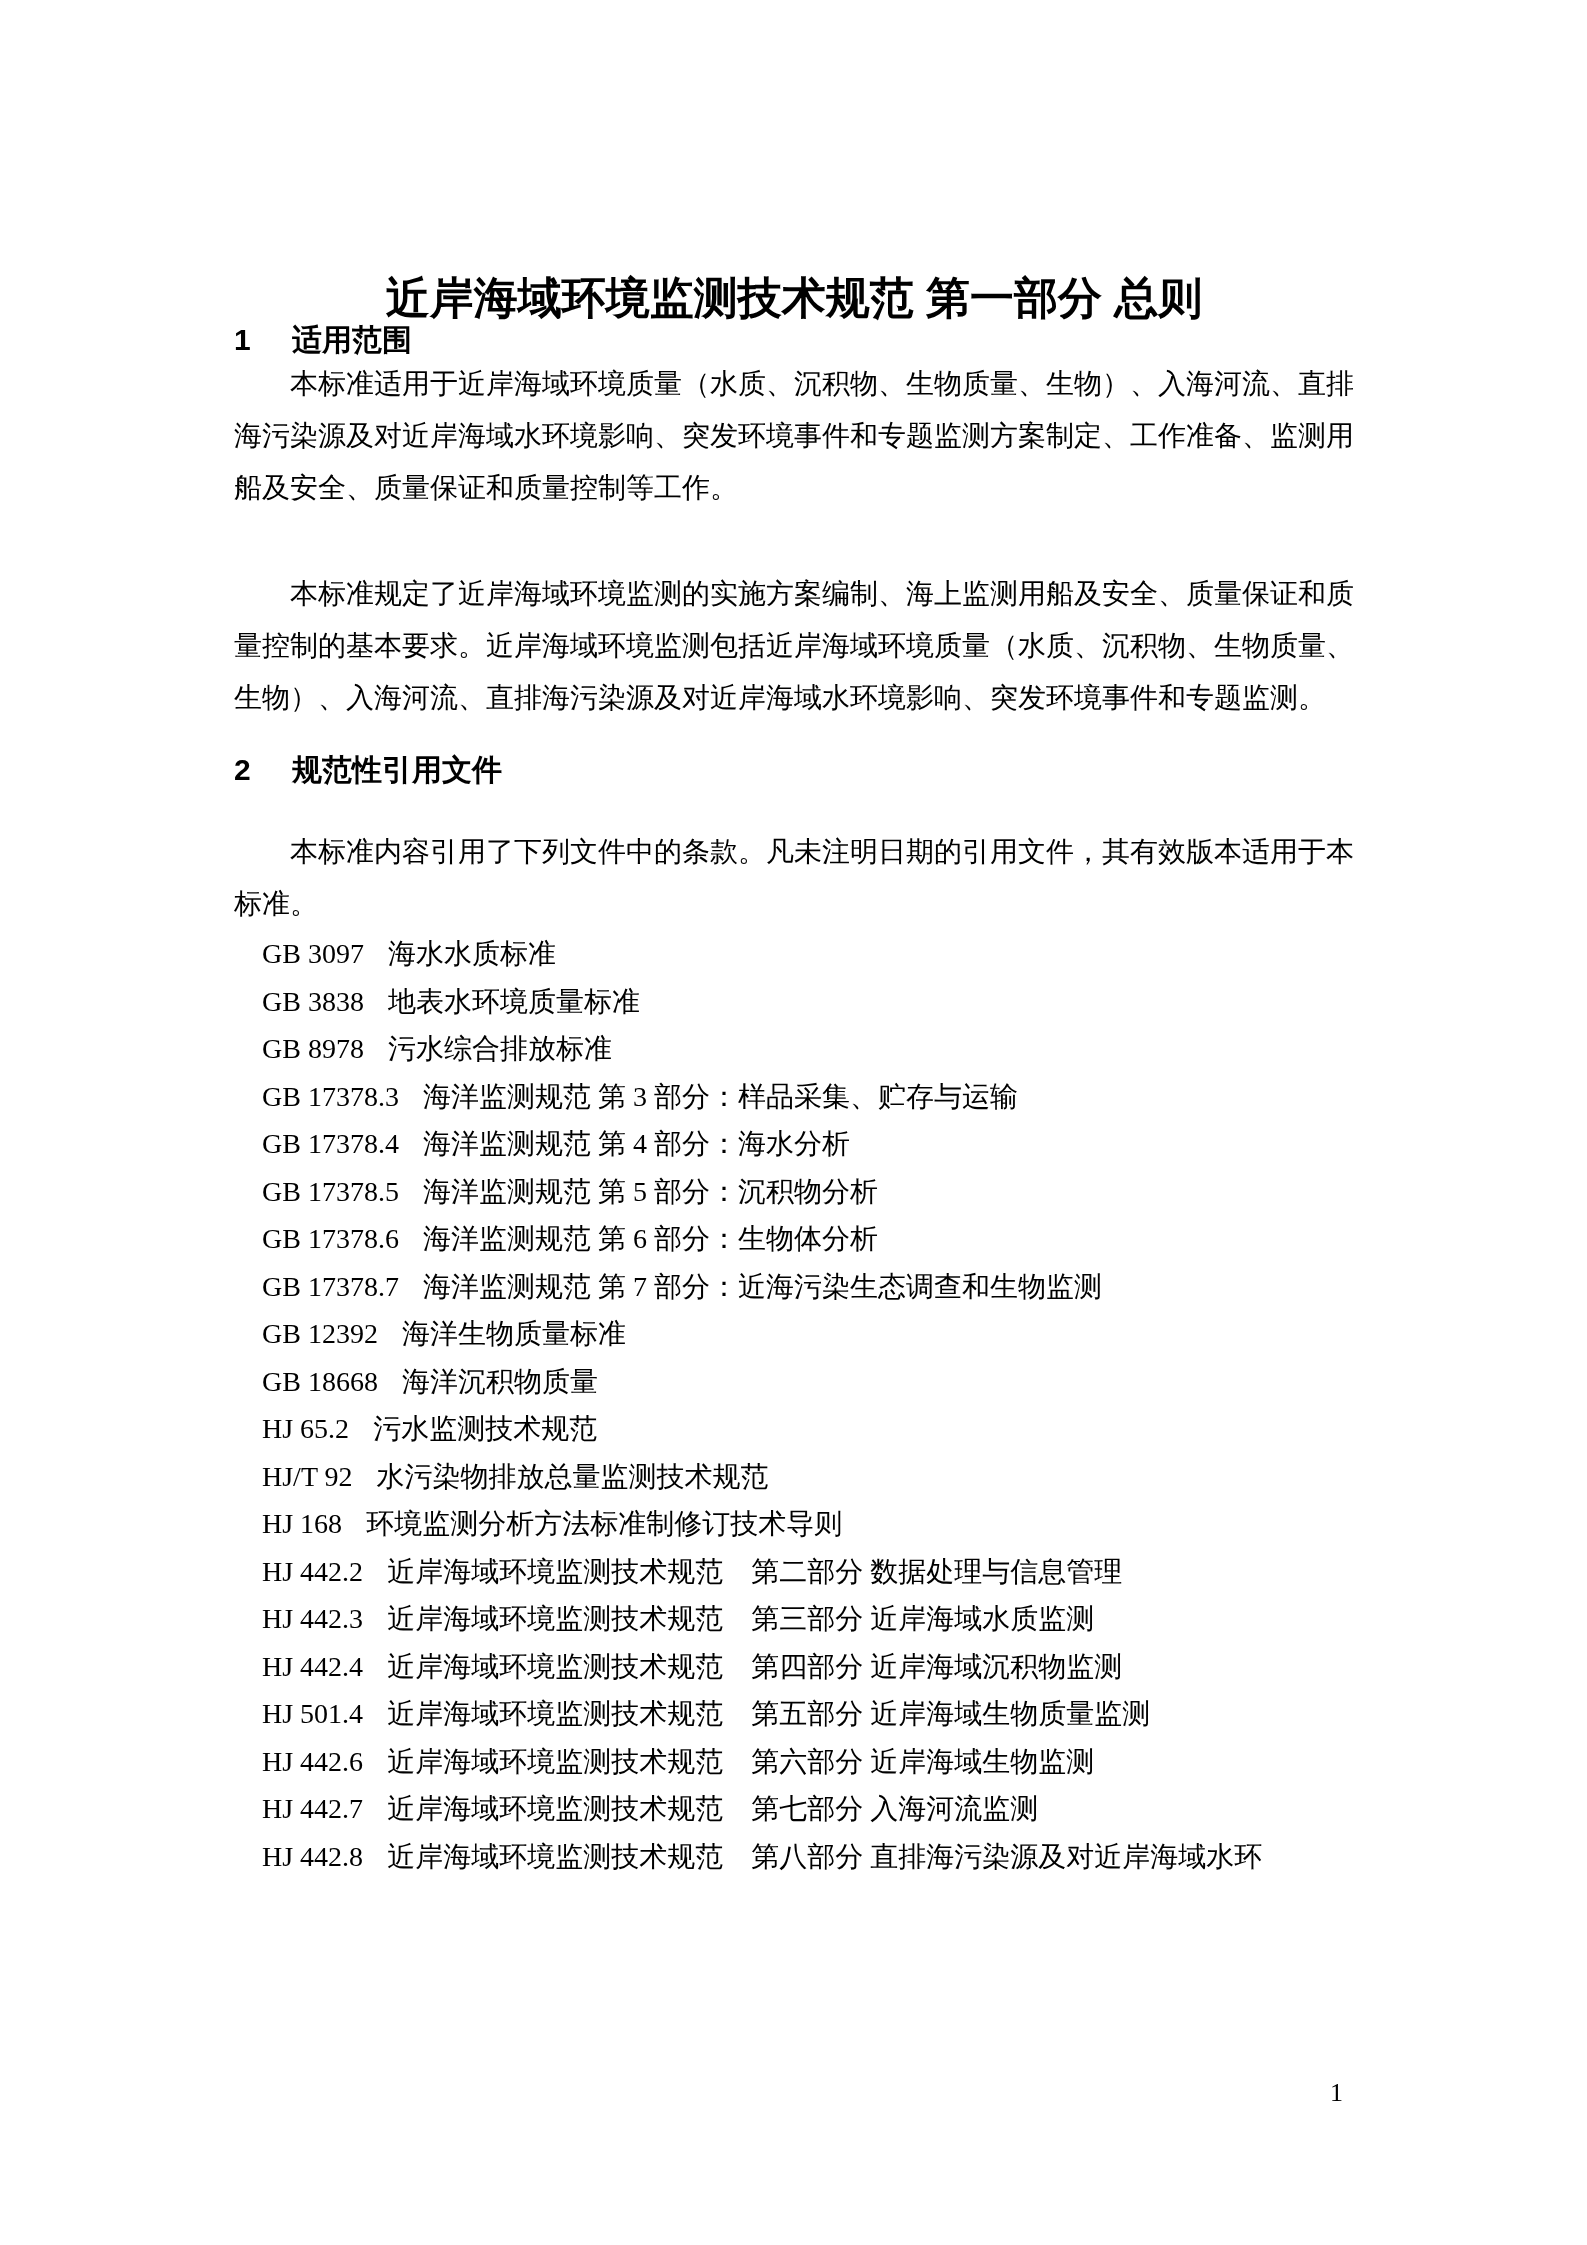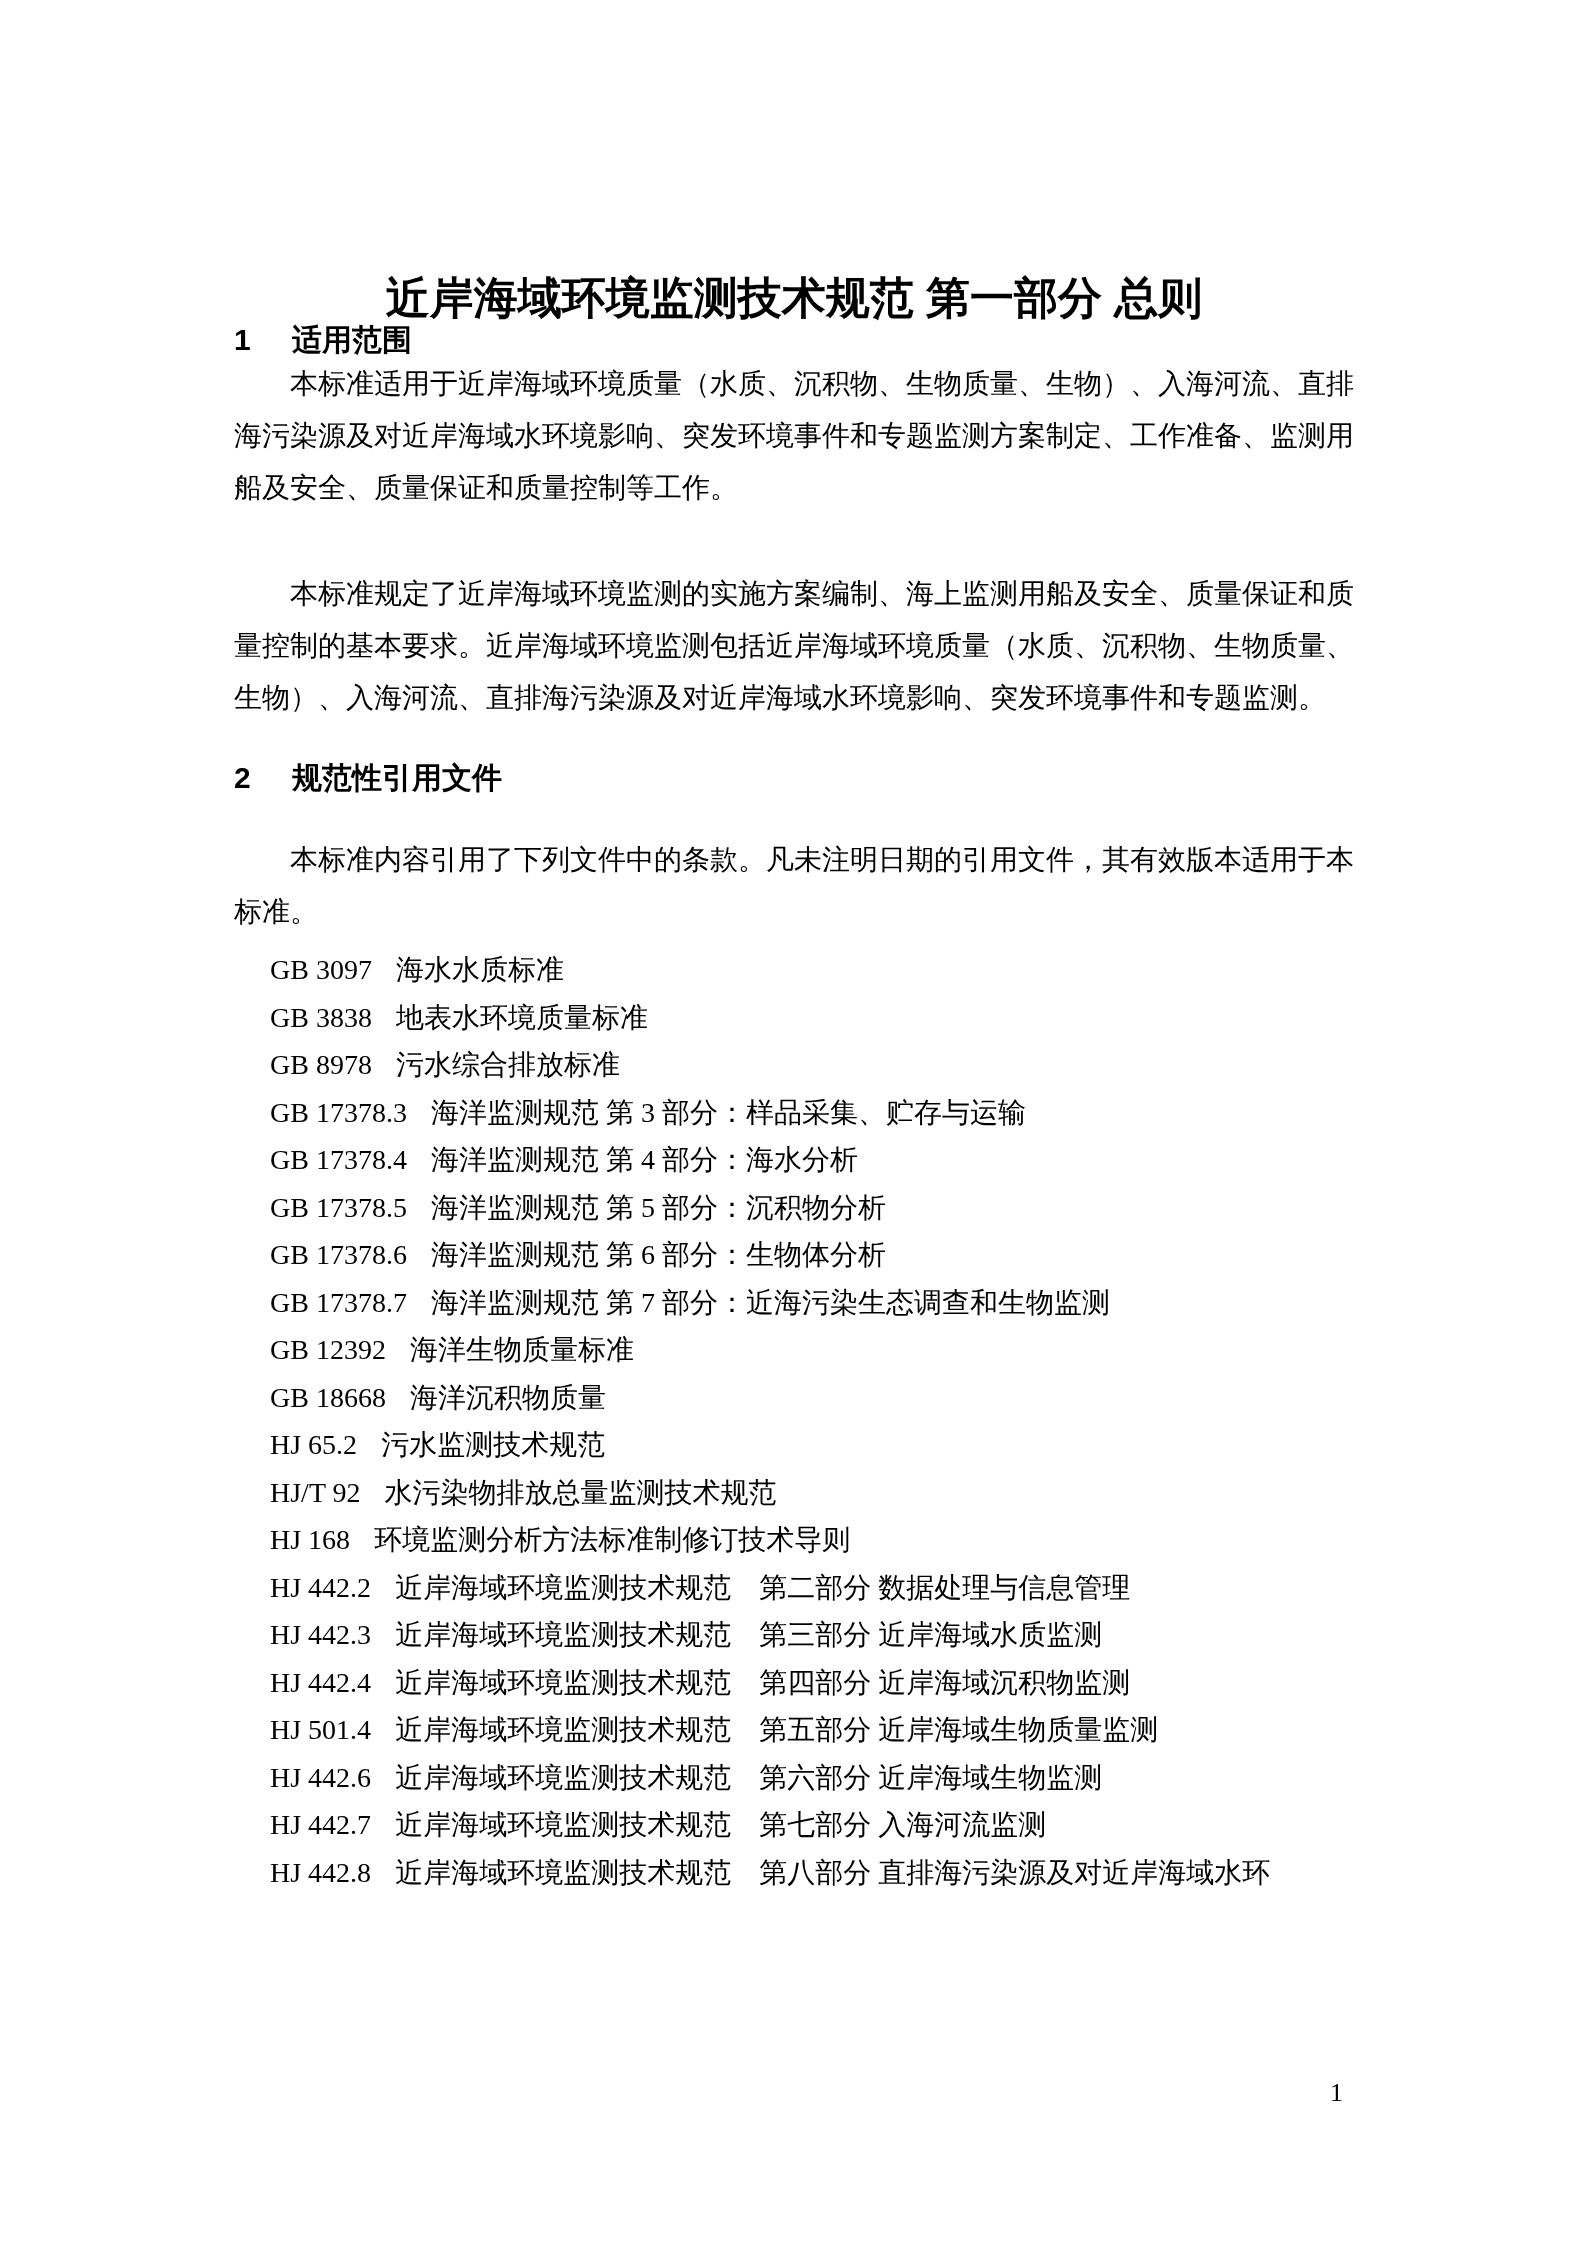--- a/index.html
+++ b/index.html
@@ -32,36 +32,36 @@
     white-space: nowrap;
   }
   .sec-heading {
     font-family: "Liberation Sans", "DejaVu Sans", sans-serif;
     font-weight: bold;
     font-size: 30px;
     line-height: 36px;
     margin: 0;
   }
   .sec-heading.first { }
-  .sec-heading.second { margin-top: 36px; }
+  .sec-heading.second { margin-top: 28px; }
   .sec-num {
     display: inline-block;
     min-width: 58px;
   }
   .para {
     font-size: 28px;
     line-height: 52px;
     text-align: justify;
     text-indent: 2em;
     margin: 0;
   }
   .para.lead-1 { margin-top: 54px; }
   .para.lead-2 { margin-top: 38px; }
   .ref-list {
-    margin: 8px;
+    margin: 0;
     padding: 0;
     list-style: none;
     font-size: 28px;
   }
   .ref-item {
     line-height: 47.5px;
     padding-left: 28px;
     white-space: nowrap;
   }
   .ref-code {

